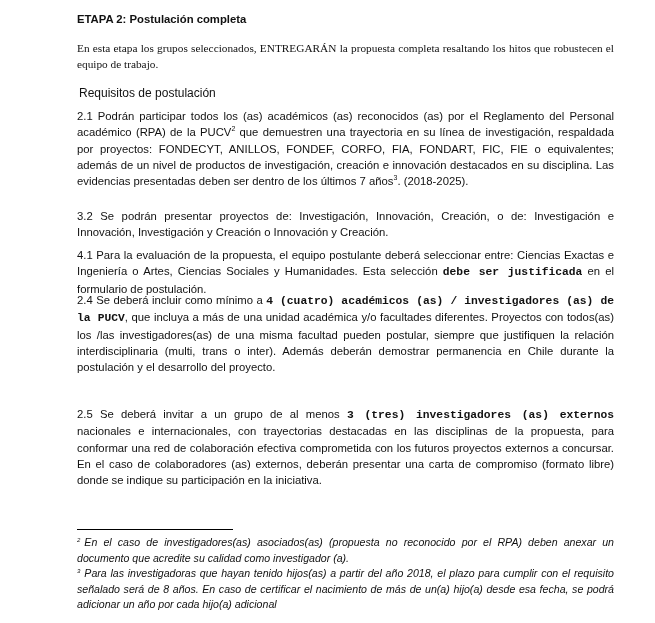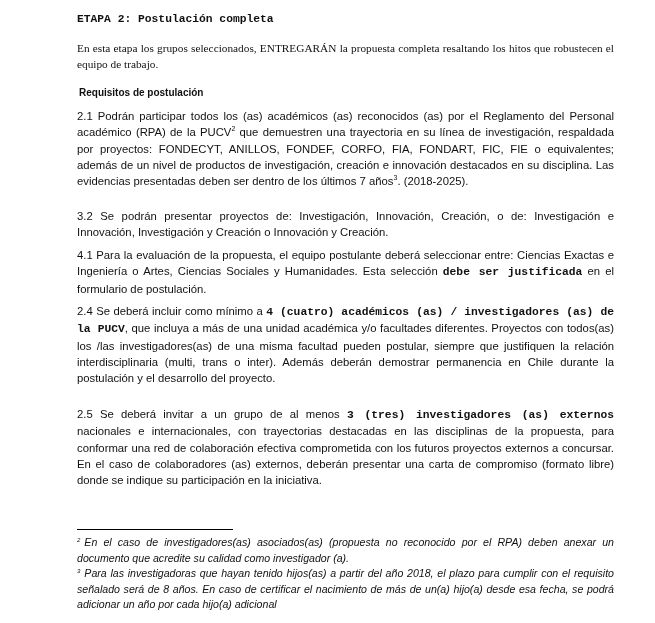--- a/index.html
+++ b/index.html
@@ -1,27 +1,27 @@
 <!DOCTYPE html>
 <html><head>
 <meta charset="utf-8">
 <style>
   html, body { margin: 0; padding: 0; background: #ffffff; }
   body { width: 655px; height: 623px; position: relative; overflow: hidden;
          font-family: "Liberation Sans", sans-serif; color: #111111; }
   .page { position: absolute; left: 77px; top: 0; width: 537px; }
   .p { font-size: 11.3px; line-height: 16.3px; text-align: justify; margin: 0; }
   .p b { font-weight: bold; font-family: Liberation Mono, monospace; }
-  .title { position: absolute; top: 11px; left: 0; font-size: 11.3px; font-weight: bold; line-height: 16px; margin: 0; font-family: Liberation Mono, monospace; }
+  .title { position: absolute; top: 11px; left: 0; font-size: 11.3px; font-weight: bold; line-height: 16px; margin: 0; }
   .intro { position: absolute; top: 40px; left: 0; width: 537px; font-family: Liberation Serif, serif; }
-  .req { position: absolute; top: 85px; left: 2px; font-size: 10px; font-weight: bold; line-height: 16px; margin: 0; }
+  .req { position: absolute; top: 85px; left: 2px; font-size: 12px; font-weight: normal; line-height: 16px; margin: 0; }
   .s21 { position: absolute; top: 108px; left: 0; width: 537px; }
   .s22 { position: absolute; top: 208px; left: 0; width: 537px; }
   .s23 { position: absolute; top: 247px; left: 0; width: 537px; }
-  .s24 { position: absolute; top: 303px; left: 0; width: 537px; }
+  .s24 { position: absolute; top: 292px; left: 0; width: 537px; }
   .s25 { position: absolute; top: 406px; left: 0; width: 537px; }
   sup { font-size: 7px; line-height: 0; vertical-align: 5px; }
   .sep { position: absolute; top: 529px; left: 0; width: 156px; height: 1px; background: #000; }
   .fn { position: absolute; left: 0; width: 537px; font-size: 10.6px; line-height: 15.5px; font-style: italic; text-align: justify; margin: 0; }
   .fn2 { top: 535px; }
   .fn3 { top: 566px; }
   .fn sup { font-size: 6px; vertical-align: 4px; margin-right: 4px; }
 </style>
 </head>
 <body>

